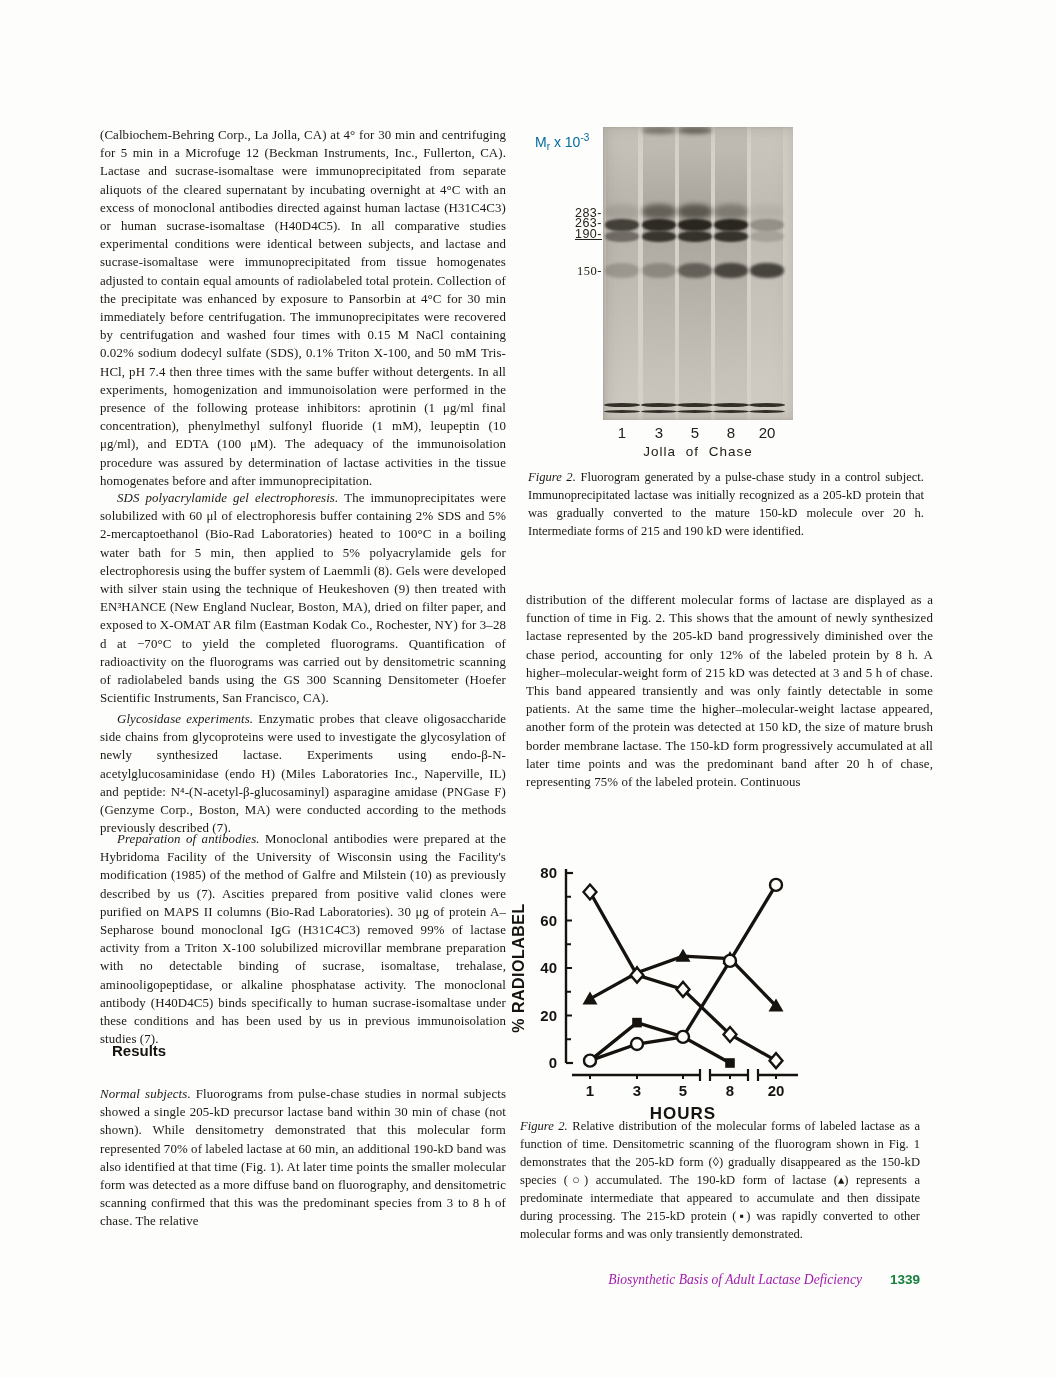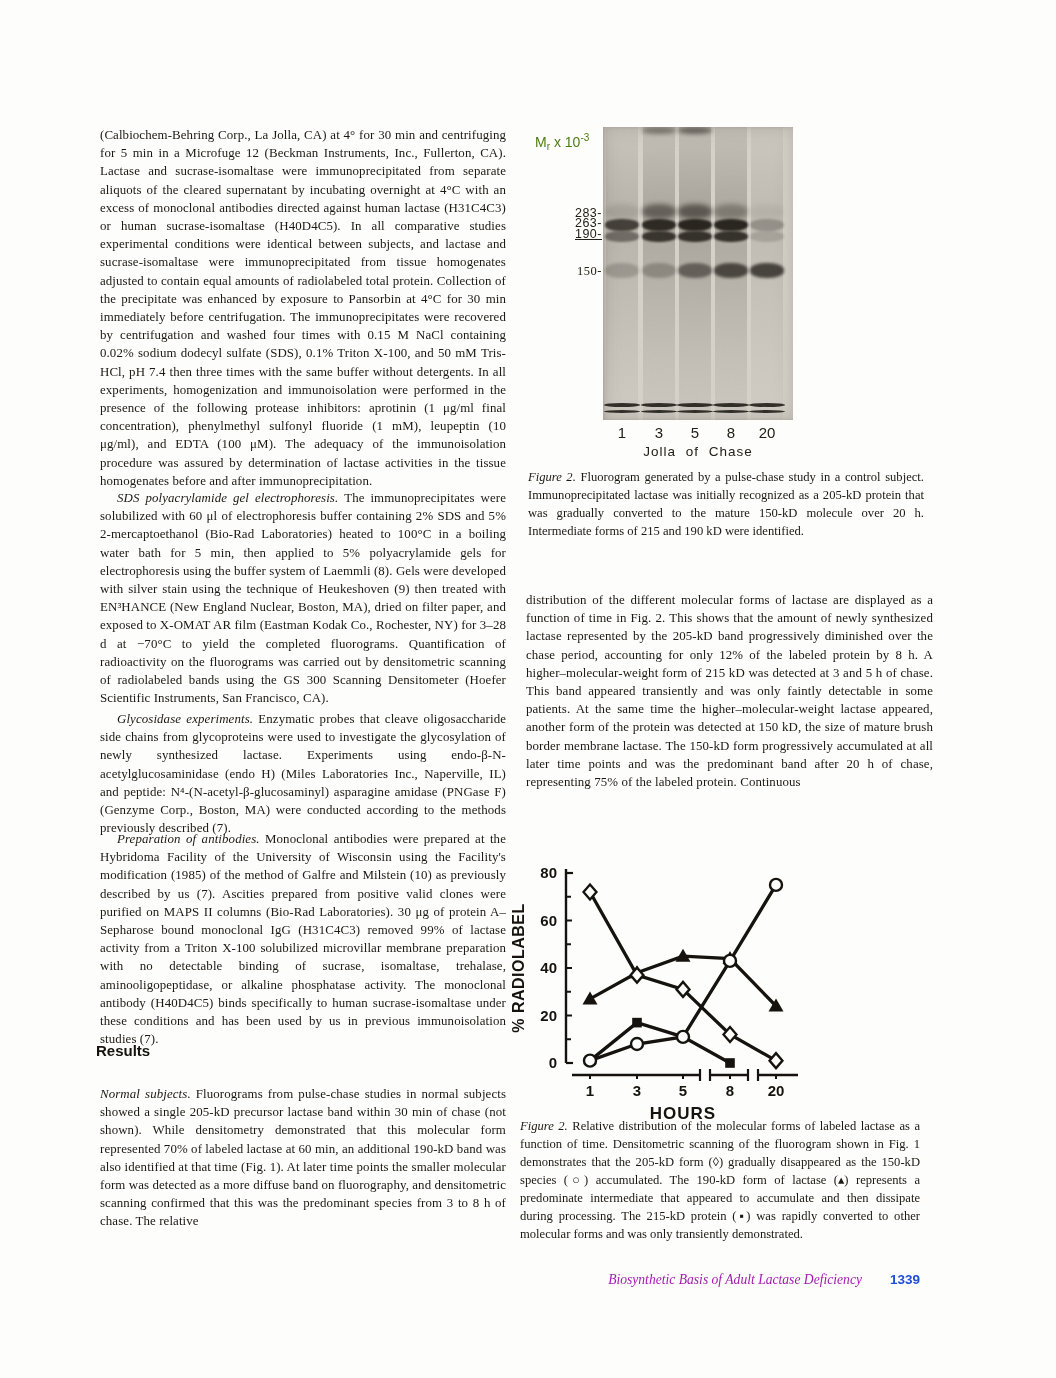--- a/index.html
+++ b/index.html
@@ -4,33 +4,33 @@
 <style>
   html,body{margin:0;padding:0;background:#ffffff;}
   .page{position:relative;width:1056px;height:1378px;background:#fdfdfb;overflow:hidden;
         font-family:"Liberation Serif",serif;color:#1c1813;}
   
   .par{position:absolute;left:100px;width:406px;margin:0;font-size:12.9px;line-height:18.2px;
        text-align:justify;letter-spacing:.1px;}
   .par.ind{text-indent:17px;}
   .lead{font-style:italic;}
   .p1{top:126px;} .p2{top:489px;} .p3{top:710px;} .p4{top:830px;} .p5{top:1085px;}
-  .results-h{position:absolute;left:96px;top:1042px;margin:0;
+  .results-h{position:absolute;left:112px;top:1042px;margin:0;
              font-family:"Liberation Sans",sans-serif;font-size:15px;font-weight:bold;color:#16130f;}
   
   .rpar{position:absolute;left:526px;width:407px;margin:0;font-size:12.9px;line-height:18.2px;
         text-align:justify;letter-spacing:.1px;}
   .rbody{top:591px;}
   .caption{position:absolute;margin:0;font-size:12.6px;line-height:18px;text-align:justify;}
   .cap1{left:528px;top:468px;width:396px;}
   .cap2{left:520px;top:1117px;width:400px;}
   .caplead{font-style:italic;}
   
   .mr-label{position:absolute;left:535px;top:132px;font-family:"Liberation Sans",sans-serif;
-            font-size:14px;color:#4d7c0f;}
+            font-size:14px;color:#0369a1;}
   .mr-label sub{font-size:10px;} .mr-label sup{font-size:10px;}
   .gel{position:absolute;left:603px;top:127px;width:190px;height:293px;background:#d8d4cc;
        box-shadow:inset 0 0 18px rgba(120,112,100,.35), inset 2px 0 3px rgba(90,84,74,.25);
        overflow:hidden;}
   .gel .lane{position:absolute;top:0;height:100%;}
   .gel .band{position:absolute;border-radius:45%;background:#18150f;}
   .gel .grain{position:absolute;left:0;top:0;width:100%;height:100%;opacity:.5;pointer-events:none;}
   .gel-mark{position:absolute;left:556px;width:46px;text-align:right;
             font-family:"Liberation Sans",sans-serif;font-size:12.5px;letter-spacing:.5px;color:#242019;}
   .gm215{top:206px;} .gm205{top:216px;} .gm190{top:227px;text-decoration:underline;} .gm150{top:264px;font-family:Liberation Serif, serif;}
@@ -39,21 +39,21 @@
   .gel-xlabel{position:absolute;left:603px;top:444px;width:190px;text-align:center;
               font-family:"Liberation Sans",sans-serif;font-size:13.5px;letter-spacing:1px;
               word-spacing:5px;color:#242019;}
   
   .fig2{position:absolute;left:500px;top:858px;width:340px;height:266px;}
   .fig2 text{font-family:"Liberation Sans",sans-serif;font-weight:bold;fill:#16130f;}
   
   .footer{position:absolute;left:560px;top:1272px;width:360px;display:flex;
           justify-content:flex-end;align-items:baseline;gap:28px;}
   .footer .rt{font-style:italic;font-size:13.6px;color:#a21caf;}
-  .footer .pn{font-family:"Liberation Sans",sans-serif;font-weight:bold;font-size:13.5px;color:#1d4ed8;}
+  .footer .pn{font-family:"Liberation Sans",sans-serif;font-weight:bold;font-size:13.5px;color:#15803d;}
 </style>
 </head>
 <body>
 
 <div class="page">
 
   <p class="par p1"><span>(Calbiochem-Behring Corp., La Jolla, CA) at 4° for 30 min and centrifuging for 5 min in a Microfuge 12 (Beckman Instruments, Inc., Fullerton, CA). Lactase and sucrase-isomaltase were immunoprecipitated from separate aliquots of the cleared supernatant by incubating overnight at 4°C with an excess of monoclonal antibodies directed against human lactase (H31C4C3) or human sucrase-isomaltase (H40D4C5). In all comparative studies experimental conditions were identical between subjects, and lactase and sucrase-isomaltase were immunoprecipitated from tissue homogenates adjusted to contain equal amounts of radiolabeled total protein. Collection of the precipitate was enhanced by exposure to Pansorbin at 4°C for 30 min immediately before centrifugation. The immunoprecipitates were recovered by centrifugation and washed four times with 0.15 M NaCl containing 0.02% sodium dodecyl sulfate (SDS), 0.1% Triton X-100, and 50 mM Tris-HCl, pH 7.4 then three times with the same buffer without detergents. In all experiments, homogenization and immunoisolation were performed in the presence of the following protease inhibitors: aprotinin (1 μg/ml final concentration), phenylmethyl sulfonyl fluoride (1 mM), leupeptin (10 μg/ml), and EDTA (100 μM). The adequacy of the immunoisolation procedure was assured by determination of lactase activities in the tissue homogenates before and after immunoprecipitation.</span></p>
 
   <p class="par ind p2"><span class="lead">SDS polyacrylamide gel electrophoresis. </span><span>The immunoprecipitates were solubilized with 60 μl of electrophoresis buffer containing 2% SDS and 5% 2-mercaptoethanol (Bio-Rad Laboratories) heated to 100°C in a boiling water bath for 5 min, then applied to 5% polyacrylamide gels for electrophoresis using the buffer system of Laemmli (8). Gels were developed with silver stain using the technique of Heukeshoven (9) then treated with EN³HANCE (New England Nuclear, Boston, MA), dried on filter paper, and exposed to X-OMAT AR film (Eastman Kodak Co., Rochester, NY) for 3–28 d at −70°C to yield the completed fluorograms. Quantification of radioactivity on the fluorograms was carried out by densitometric scanning of radiolabeled bands using the GS 300 Scanning Densitometer (Hoefer Scientific Instruments, San Francisco, CA).</span></p>
 

